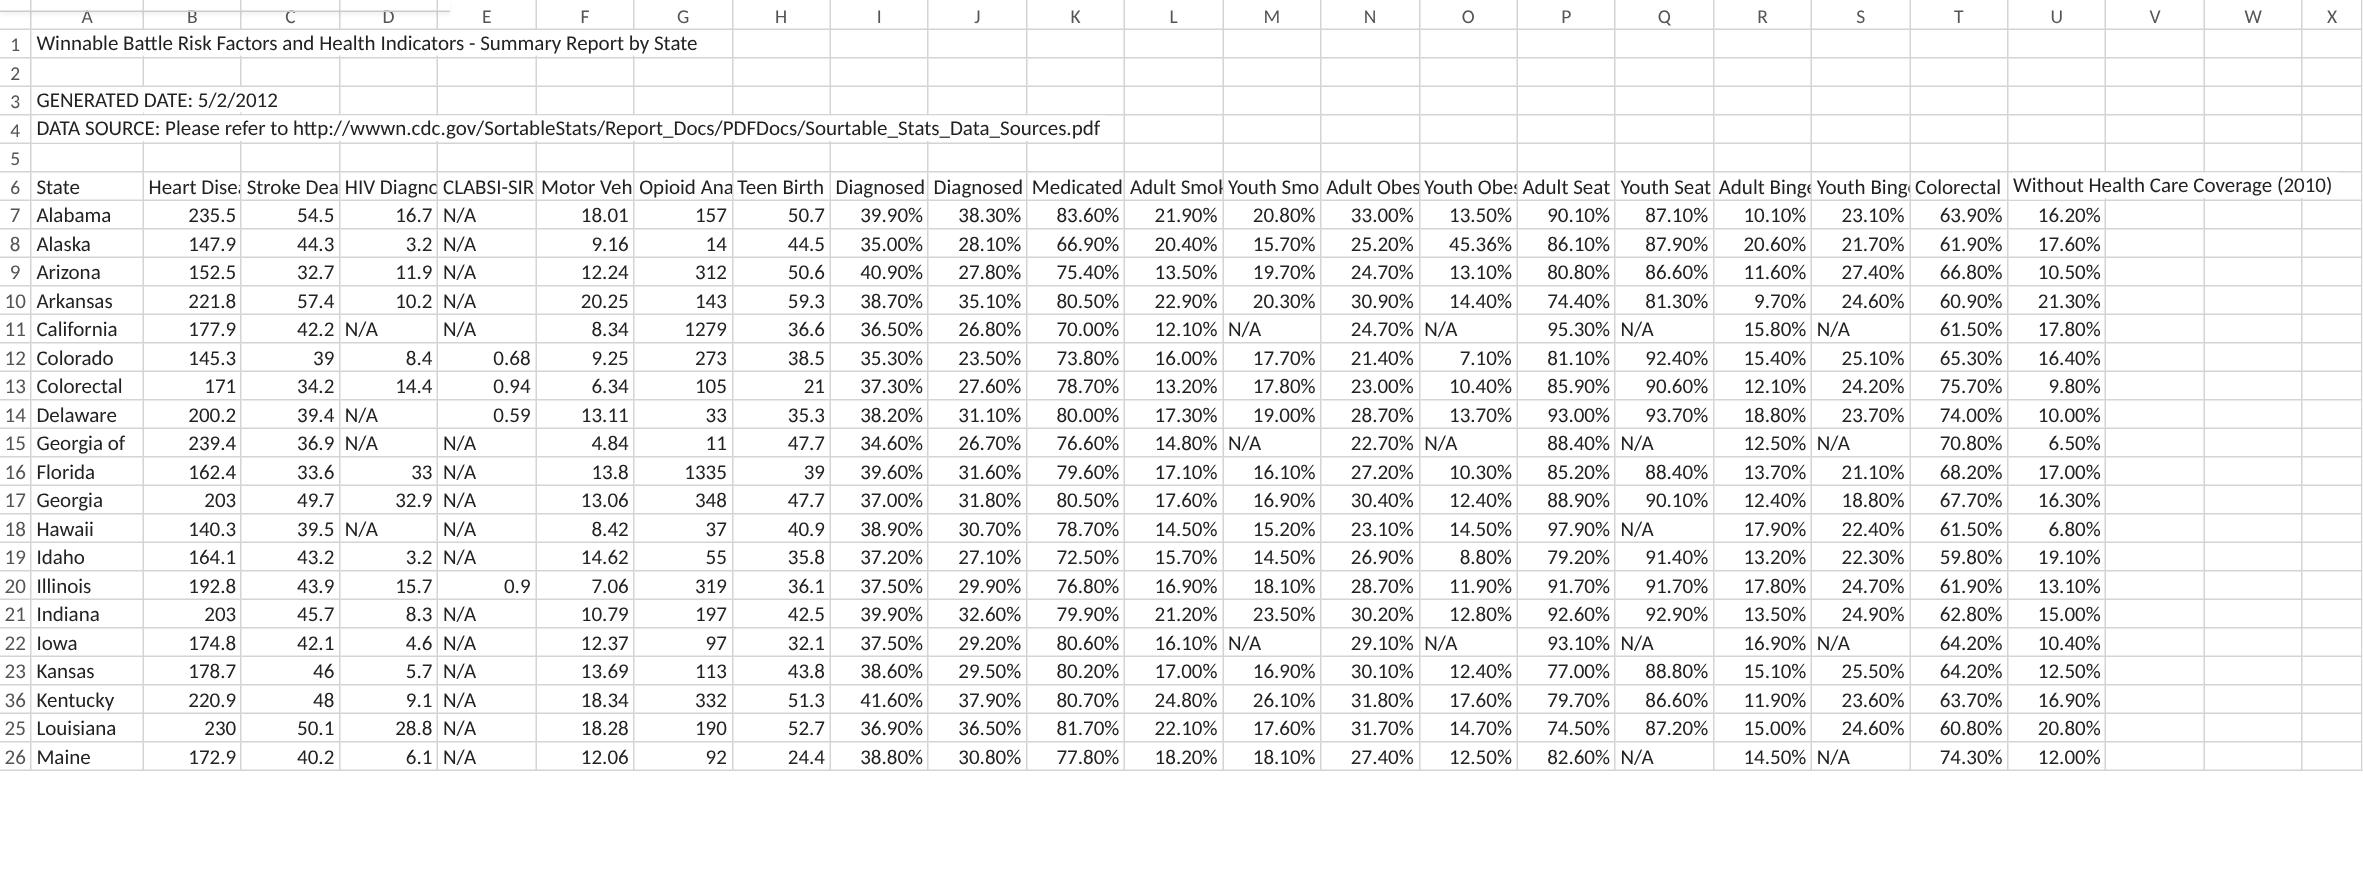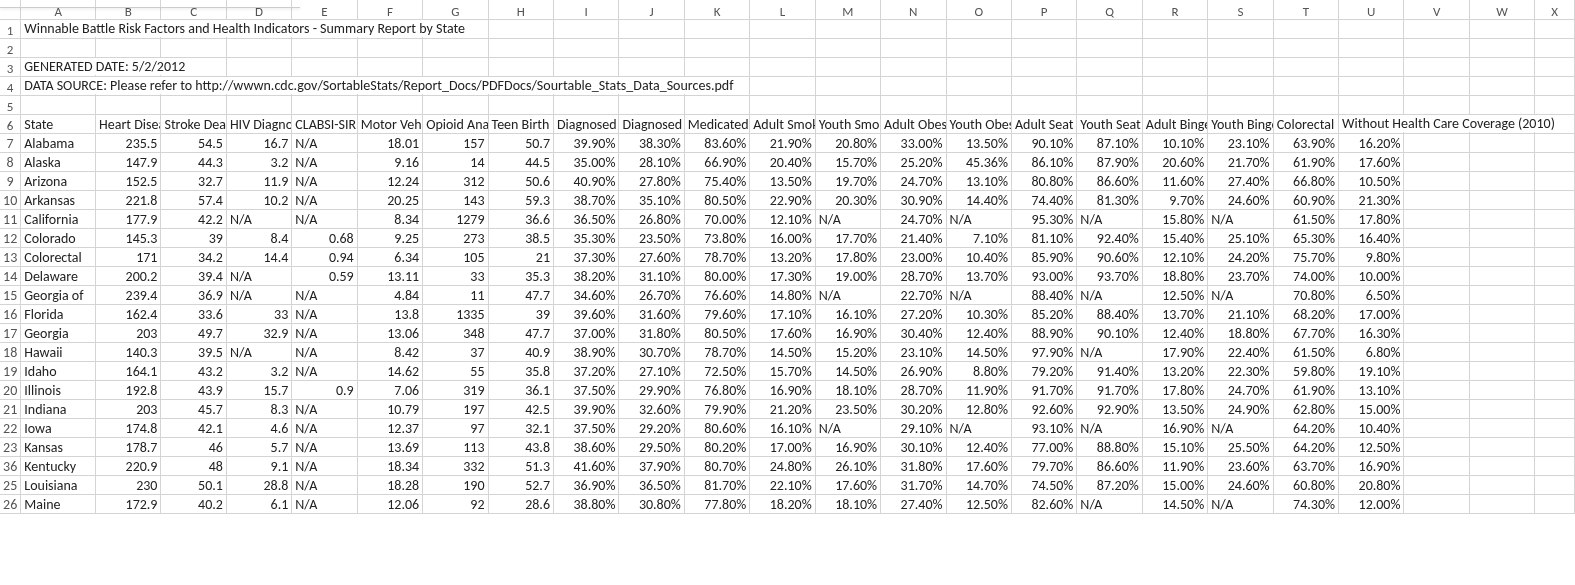--- a/index.html
+++ b/index.html
@@ -832,21 +832,21 @@
         </tr>
         <tr class="datarow">
           <td class="rowhead">26</td>
           <td class="txt">Maine</td>
           <td class="num">172.9</td>
           <td class="num">40.2</td>
           <td class="num">6.1</td>
           <td class="txt">N/A</td>
           <td class="num">12.06</td>
           <td class="num">92</td>
-          <td class="num">28.6</td>
+          <td class="num">24.4</td>
           <td class="num">38.80%</td>
           <td class="num">30.80%</td>
           <td class="num">77.80%</td>
           <td class="num">18.20%</td>
           <td class="num">18.10%</td>
           <td class="num">27.40%</td>
           <td class="num">12.50%</td>
           <td class="num">82.60%</td>
           <td class="txt">N/A</td>
           <td class="num">14.50%</td>

